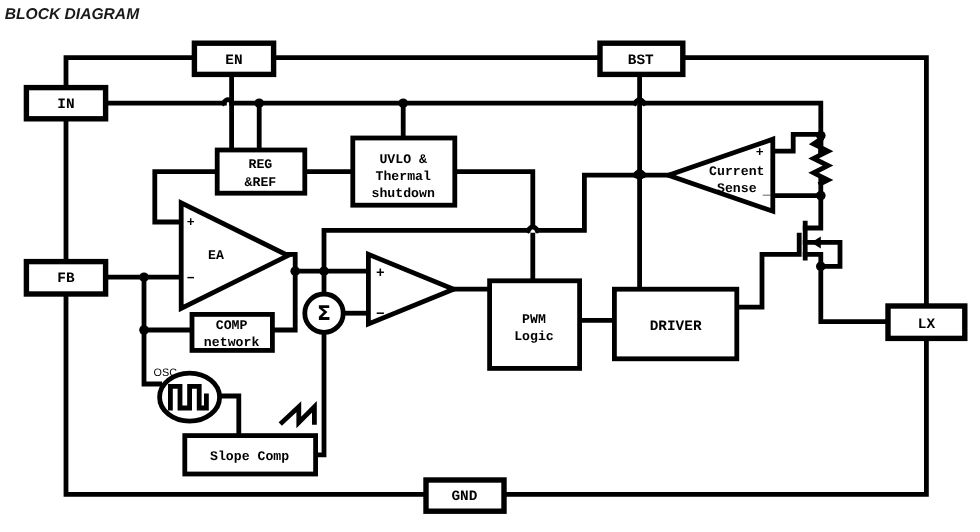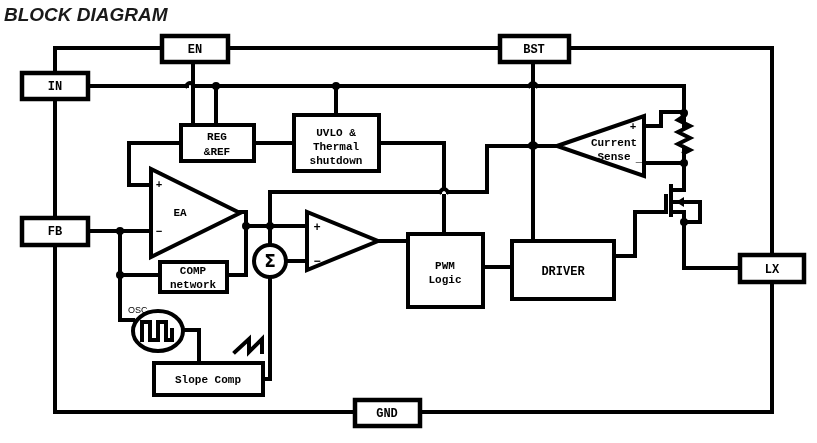--- a/index.html
+++ b/index.html
@@ -1,21 +1,21 @@
 <!DOCTYPE html>
 <html><head>
 <meta charset="utf-8">
 <style>
   html, body { margin: 0; padding: 0; background: #ffffff; }
   body { width: 817px; height: 443px; position: relative; overflow: hidden; }
   .title {
     position: absolute; left: 4px; top: 4px;
     font-family: "Liberation Sans", sans-serif;
     font-weight: bold; font-style: italic;
-    font-size: 19px; color: #1a1a1a; letter-spacing: 0px;
+    font-size: 13px; color: #1a1a1a; letter-spacing: 0px;
   }
   svg { position: absolute; left: 0; top: 0; }
   .w { stroke: #000; stroke-width: 4; fill: none; stroke-linecap: square; }
   .box { stroke: #000; stroke-width: 4; fill: #fff; }
   .pin { stroke: #000; stroke-width: 4.5; fill: #fff; }
   .lbl { font-family: "Liberation Mono", monospace; font-size: 12px; font-weight: bold; fill: #000; text-anchor: middle; }
   .lbl-s { font-family: "Liberation Mono", monospace; font-size: 11px; font-weight: bold; fill: #000; text-anchor: middle; }
   .dot { fill: #000; }
 </style>
 </head>

